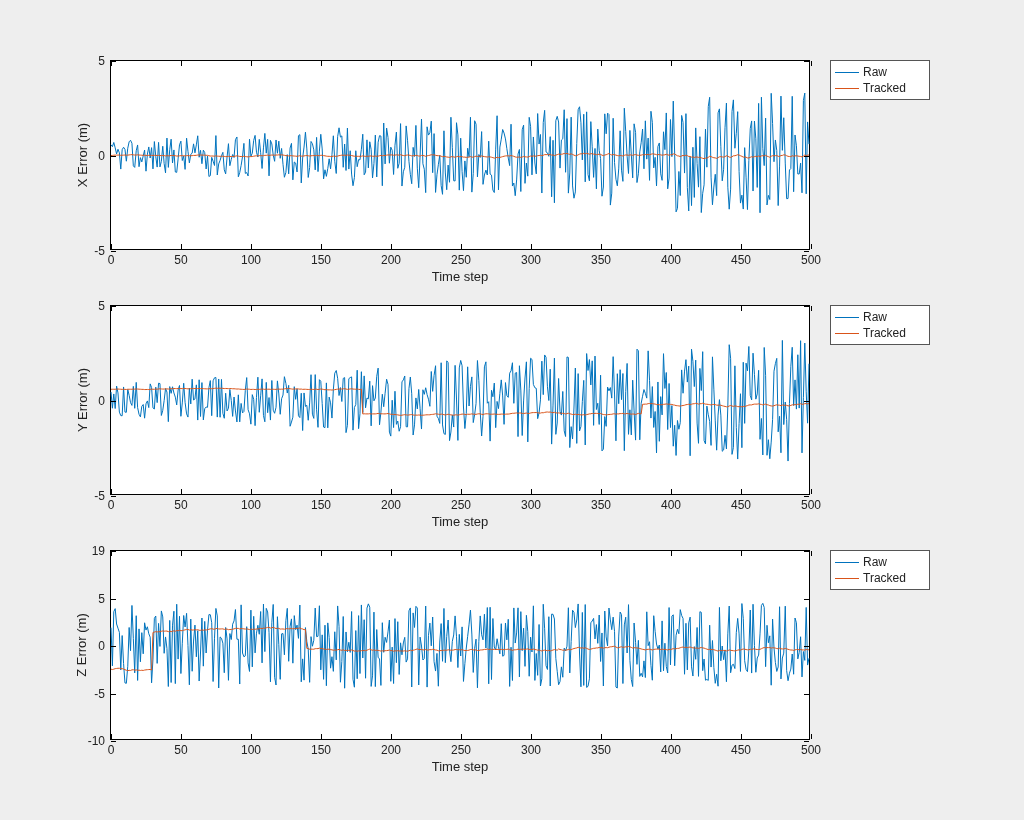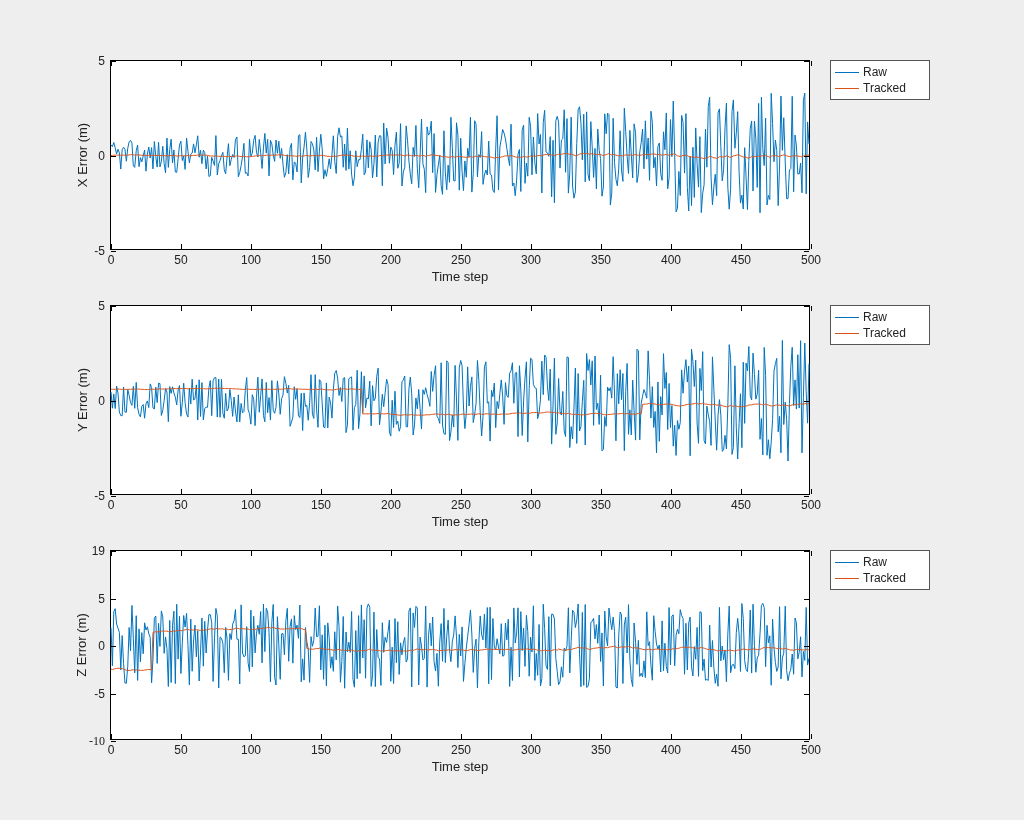--- a/index.html
+++ b/index.html
@@ -243,21 +243,21 @@
           <div class="tickmark tm-x-top" style="left: 490px;"></div>
           <div class="tick xtick" style="left: 560px;">400</div>
           <div class="tickmark tm-x" style="left: 560px;"></div>
           <div class="tickmark tm-x-top" style="left: 560px;"></div>
           <div class="tick xtick" style="left: 630px;">450</div>
           <div class="tickmark tm-x" style="left: 630px;"></div>
           <div class="tickmark tm-x-top" style="left: 630px;"></div>
           <div class="tick xtick" style="left: 700px;">500</div>
           <div class="tickmark tm-x" style="left: 700px;"></div>
           <div class="tickmark tm-x-top" style="left: 700px;"></div>
-          <div class="tick ytick" style="top: 190px; font-family: Liberation Serif, serif;">-10</div>
+          <div class="tick ytick" style="top: 190px;">-10</div>
           <div class="tickmark tm-y" style="top: 190px;"></div>
           <div class="tickmark tm-y-right" style="top: 190px;"></div>
           <div class="tick ytick" style="top: 142.5px;">-5</div>
           <div class="tickmark tm-y" style="top: 142.5px;"></div>
           <div class="tickmark tm-y-right" style="top: 142.5px;"></div>
           <div class="tick ytick" style="top: 95px;">0</div>
           <div class="tickmark tm-y" style="top: 95px;"></div>
           <div class="tickmark tm-y-right" style="top: 95px;"></div>
           <div class="tick ytick" style="top: 47.5px;">5</div>
           <div class="tickmark tm-y" style="top: 47.5px;"></div>

